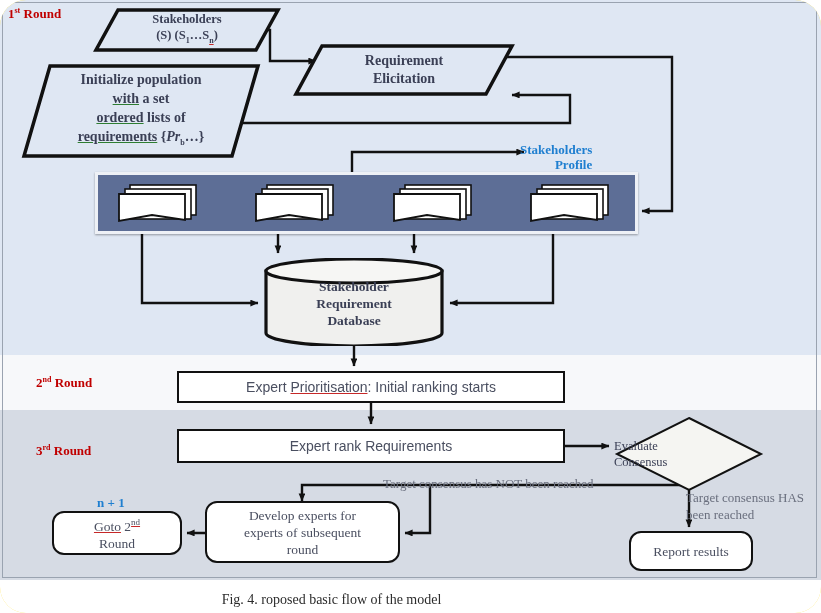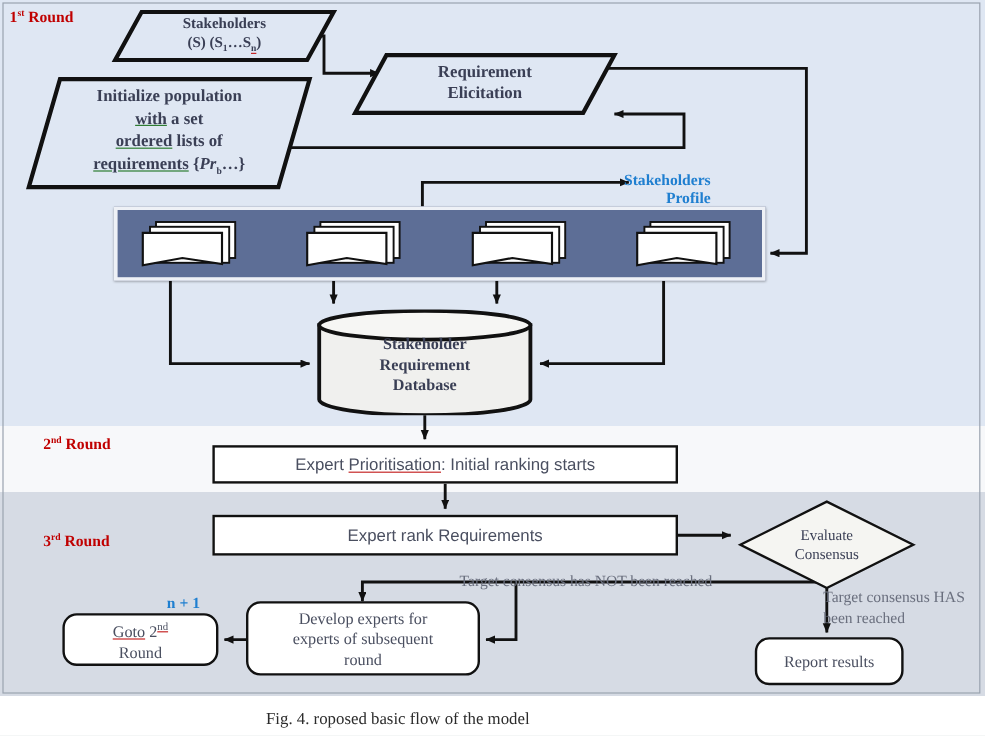--- a/index.html
+++ b/index.html
@@ -1,43 +1,43 @@
 <!DOCTYPE html>
 <html><head>
 <meta charset="utf-8">
 <style>
   html,body{margin:0;padding:0;background:#ffffff;}
   body{font-family:"Liberation Serif", serif;}
-  #page{position:relative;width:821px;height:613px;overflow:hidden;background:#e5e5e5;}
+  #page{position:relative;width:821px;height:613px;overflow:hidden;background:#fde047;border-radius:26px;}
 
   
   .band{position:absolute;left:0;width:821px;}
   #band-round1{top:0;height:355px;background:#dfe7f3;}
   #band-round2{top:355px;height:55px;background:#f7f8fa;}
   #band-round3{top:410px;height:170px;background:#d6dbe4;}
   #band-caption{top:580px;height:33px;background:#ffffff;}
 
   #outer-frame{position:absolute;left:2px;top:2px;width:815px;height:576px;
     border:1px solid #9aa3b0;box-sizing:border-box;pointer-events:none;}
 
   
   #wires{position:absolute;left:0;top:0;width:821px;height:613px;}
 
   
   .round-label{position:absolute;color:#c00000;font-weight:bold;font-size:13px;
     font-family:"Liberation Serif", serif;white-space:nowrap;}
   #lbl-r1{left:8px;top:6px;}
-  #lbl-r2{left:36px;top:362px;}
+  #lbl-r2{left:36px;top:375px;}
   #lbl-r3{left:36px;top:443px;}
   .round-label sup{font-size:8px;}
 
   .blue-label{position:absolute;color:#1f7fd0;font-weight:bold;
     font-family:"Liberation Serif", serif;white-space:nowrap;}
   #lbl-profile{left:520px;top:142px;font-size:13px;text-align:right;line-height:15px;}
-  #lbl-nplus1{left:97px;top:495px;font-size:13px;margin-left:42px;}
+  #lbl-nplus1{left:97px;top:495px;font-size:13px;}
 
   
   .para{position:absolute;}
   .para svg{position:absolute;left:0;top:0;}
   .para .txt{position:absolute;left:0;top:0;width:100%;height:100%;
     display:flex;flex-direction:column;align-items:center;justify-content:center;
     color:#3a3f55;font-weight:bold;font-size:13px;line-height:16px;text-align:center;
     font-family:"Liberation Serif", serif;}
   #para-stakeholders{left:92px;top:6px;width:190px;height:48px;}
   #para-stakeholders .txt{font-size:12.5px;}
@@ -79,21 +79,21 @@
     text-align:center;color:#4a4f60;font-size:13.5px;line-height:17px;
     font-family:"Liberation Serif", serif;}
   #box-goto{left:52px;top:511px;width:130px;height:44px;}
   #box-feedback{left:205px;top:501px;width:195px;height:62px;}
   #box-report{left:629px;top:531px;width:124px;height:40px;}
 
   
   #diamond{position:absolute;left:614px;top:415px;width:150px;height:78px;}
   #diamond svg{position:absolute;left:0;top:0;}
   #diamond .txt{position:absolute;left:0;top:0;width:100%;height:100%;
-    display:flex;flex-direction:column;align-items:center;justify-content:center;
+    display:flex;flex-direction:column;align-items:flex-start;justify-content:center;
     color:#3a3f55;font-size:12.5px;line-height:16px;text-align:center;
     font-family:"Liberation Serif", serif;}
 
   
   .edge-label{position:absolute;color:#6a6f7e;font-size:13px;line-height:16px;
     font-family:"Liberation Serif", serif;white-space:nowrap;}
   #lbl-not{left:383px;top:476px;}
   #lbl-has{left:686px;top:489px;line-height:17px;white-space:normal;width:125px;}
 
   

